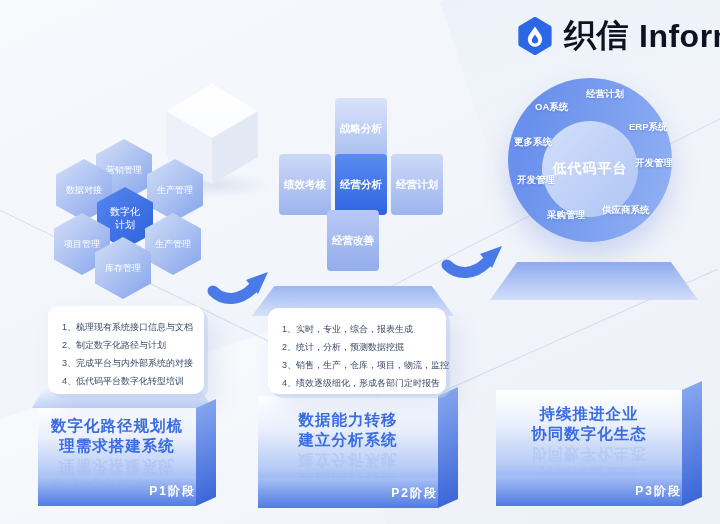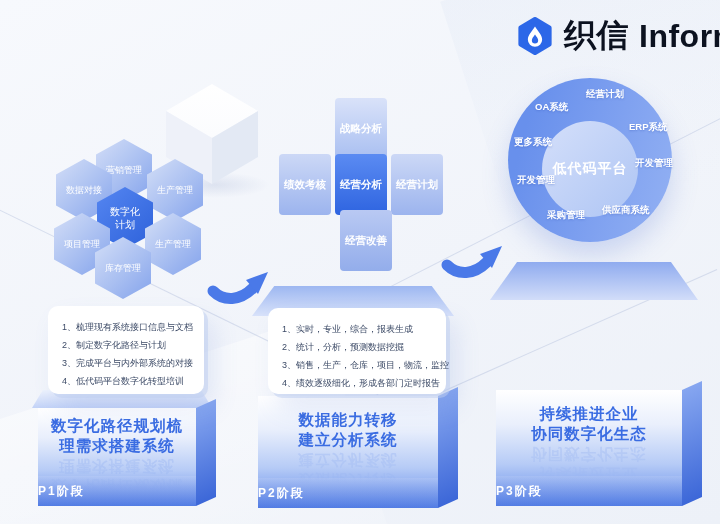--- a/index.html
+++ b/index.html
@@ -46,21 +46,21 @@
   
   .plus-cluster{position:absolute;left:278px;top:96px;width:170px;height:168px;}
   .sq{position:absolute;width:52px;height:61px;border-radius:4px;display:flex;align-items:center;justify-content:center;
       background:linear-gradient(180deg,#ccd8f6 0%,#9cb4ee 100%);
       color:#fff;font-size:10.5px;font-weight:700;}
   .sq.center{background:linear-gradient(180deg,#5b8bf2,#2e64e0);}
   .sq.top{left:57px;top:2px;background:linear-gradient(180deg,#d9e2f9,#a9bff1);}
   .sq.left{left:1px;top:58px;}
   .sq.mid{left:57px;top:58px;}
   .sq.right{left:113px;top:58px;}
-  .sq.bottom{left:62px;top:114px;background:linear-gradient(180deg,#b9c9f3,#93adeb);}
+  .sq.bottom{left:49px;top:114px;background:linear-gradient(180deg,#b9c9f3,#93adeb);}
 
   
   .ring-cluster{position:absolute;left:500px;top:72px;width:195px;height:176px;}
   .ring{position:absolute;left:8px;top:6px;width:164px;height:164px;border-radius:50%;
         background:linear-gradient(105deg,#6890ec 15%,#7fa1f0 60%,#93b1f3 100%);
         box-shadow:0 14px 26px rgba(90,125,215,.25);}
   .ring-inner{position:absolute;left:42px;top:49px;width:96px;height:96px;border-radius:50%;
         background:linear-gradient(135deg,#d4dffa 0%,#aec5f4 100%);
         display:flex;align-items:center;justify-content:center;
         color:#fff;font-size:14px;font-weight:800;letter-spacing:1px;}
@@ -112,21 +112,21 @@
 
   .ph-title{position:absolute;left:0;right:0;text-align:center;
             font-weight:800;color:#3a6ce2;font-size:15.5px;line-height:20px;letter-spacing:1px;}
   .p1 .ph-title{top:8px;} .p2 .ph-title{top:14px;} .p3 .ph-title{top:14px;}
   .ph-reflect{position:absolute;left:0;right:0;text-align:center;font-weight:800;color:#3a6ce2;
             font-size:15.5px;line-height:20px;letter-spacing:1px;transform:scaleY(-1);opacity:.16;
             -webkit-mask-image:linear-gradient(180deg,rgba(0,0,0,0) 15%,rgba(0,0,0,.9) 100%);
             mask-image:linear-gradient(180deg,rgba(0,0,0,0) 15%,rgba(0,0,0,.9) 100%);}
   .p1 .ph-reflect{top:48px;} .p2 .ph-reflect{top:54px;} .p3 .ph-reflect{top:54px;}
 
-  .stage-band{position:absolute;left:0;right:0;bottom:0;height:30px;display:flex;align-items:center;justify-content:flex-start;
+  .stage-band{position:absolute;left:0;right:0;bottom:0;height:30px;display:flex;align-items:center;justify-content:flex-end;
               background:linear-gradient(180deg,rgba(255,255,255,.10),rgba(42,84,205,.22));}
   .stage-label{color:#fff;font-size:12px;font-weight:800;letter-spacing:2px;}
 </style>
 </head>
 <body>
 
 <div class="stage">
 
   <div class="bg-soft b1"></div>
   <div class="bg-soft b2"></div>

